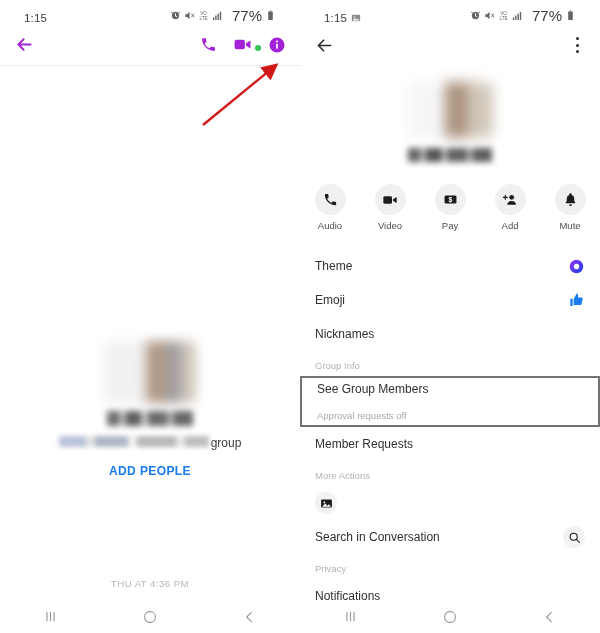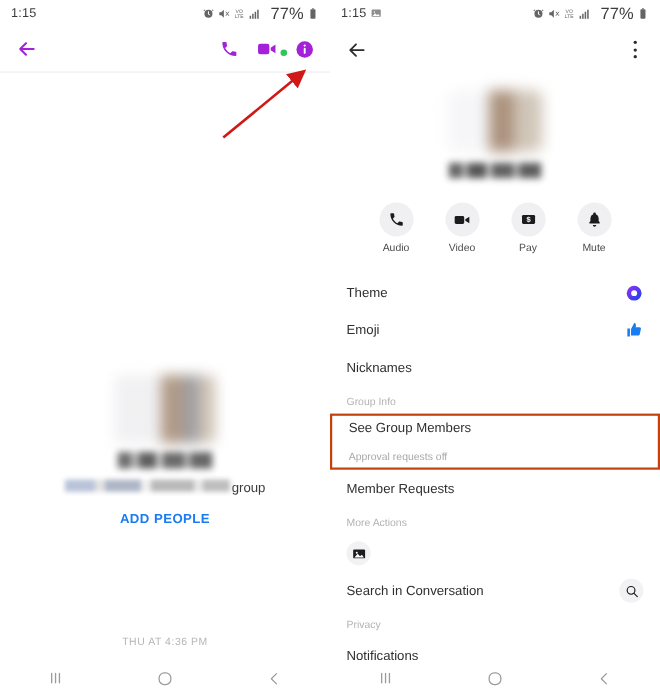--- a/index.html
+++ b/index.html
@@ -9,22 +9,22 @@
     font-family: "Liberation Sans", sans-serif;
     overflow: hidden;
   }
   .screens { display: flex; width: 600px; height: 633px; }
   .panel { width: 300px; height: 633px; position: relative; background: #fff; overflow: hidden; }
   .panel.left { }
   .panel.right { }
 
   
   .statusbar {
-    height: 24px; display: flex; align-items: center;
-    padding: 0 10px; font-size: 11px; color: #4a4a4a;
+    height: 24px; display: flex; align-items: flex-end;
+    padding: 0 24px; font-size: 11px; color: #4a4a4a;
   }
   .sb-left { display: flex; align-items: center; gap: 4px; }
   .sb-time { font-size: 11.5px; color: #3c3c3c; letter-spacing: .2px; }
   .sb-spacer { flex: 1; }
   .sb-right { display: flex; align-items: center; gap: 3px; }
   .sb-ico { width: 11px; height: 11px; display: inline-block; opacity: .85; }
   .sb-batt { font-size: 15px; color: #3c3c3c; margin-left: 6px; }
 
   
   .appbar {
@@ -127,21 +127,21 @@
   .list { margin-top: 18px; }
   .sec-head { font-size: 9.5px; color: #b3b3b3; padding: 9px 15px 5px; }
   .row {
     display: flex; align-items: center; min-height: 34px;
     padding: 4px 15px; cursor: pointer; position: relative;
   }
   .row-text { flex: 1; }
   .row-title { font-size: 12px; color: #2f2f30; }
   .row-sub { font-size: 9.5px; color: #a9a9a9; margin-top: 14px; }
   .row-right { line-height: 0; }
-  .row.highlight { border: 2px solid #c2410c; }
+  .row.highlight { border: 2px solid #737373; }
   .row-icon-circle {
     width: 22px; height: 22px; border-radius: 50%; background: #f2f2f4;
     display: flex; align-items: center; justify-content: center;
   }
 
   
   .annot { position: absolute; left: 0; top: 0; width: 300px; height: 633px; pointer-events: none; }
 </style>
 </head>
 <body>
@@ -377,20 +377,30 @@
       <div class="action">
         <div class="action-circle">
           <svg viewBox="0 0 24 24" width="15" height="15">
               <rect x="2.5" y="5.5" width="19" height="13" rx="2" fill="#1c1c1c"></rect>
               <text x="12" y="16" font-size="11" font-weight="bold" text-anchor="middle" fill="#fff">$</text>
             </svg>
         </div>
         <div class="action-label">Pay</div>
       </div>
 
+      <div class="action">
+        <div class="action-circle">
+          <svg viewBox="0 0 24 24" width="16" height="16" fill="#1c1c1c">
+              <circle cx="14.5" cy="8" r="3.6"></circle>
+              <path d="M8 19c0-3.6 2.9-5.6 6.5-5.6S21 15.4 21 19z"></path>
+              <path d="M5 5v6M2 8h6" stroke="#1c1c1c" stroke-width="1.8" stroke-linecap="round"></path>
+            </svg>
+        </div>
+        <div class="action-label">Add</div>
+      </div>
 
       <div class="action">
         <div class="action-circle">
           <svg viewBox="0 0 24 24" width="15" height="15" fill="#1c1c1c">
               <path d="M12 2a2 2 0 012 2v.6a6 6 0 014 5.6v4l1.6 2.4c.3.5 0 1.2-.6 1.2H5c-.6 0-.9-.7-.6-1.2L6 14.2v-4a6 6 0 014-5.6V4a2 2 0 012-2z"></path>
               <path d="M9.5 20a2.5 2.5 0 005 0z"></path>
             </svg>
         </div>
         <div class="action-label">Mute</div>
       </div>

